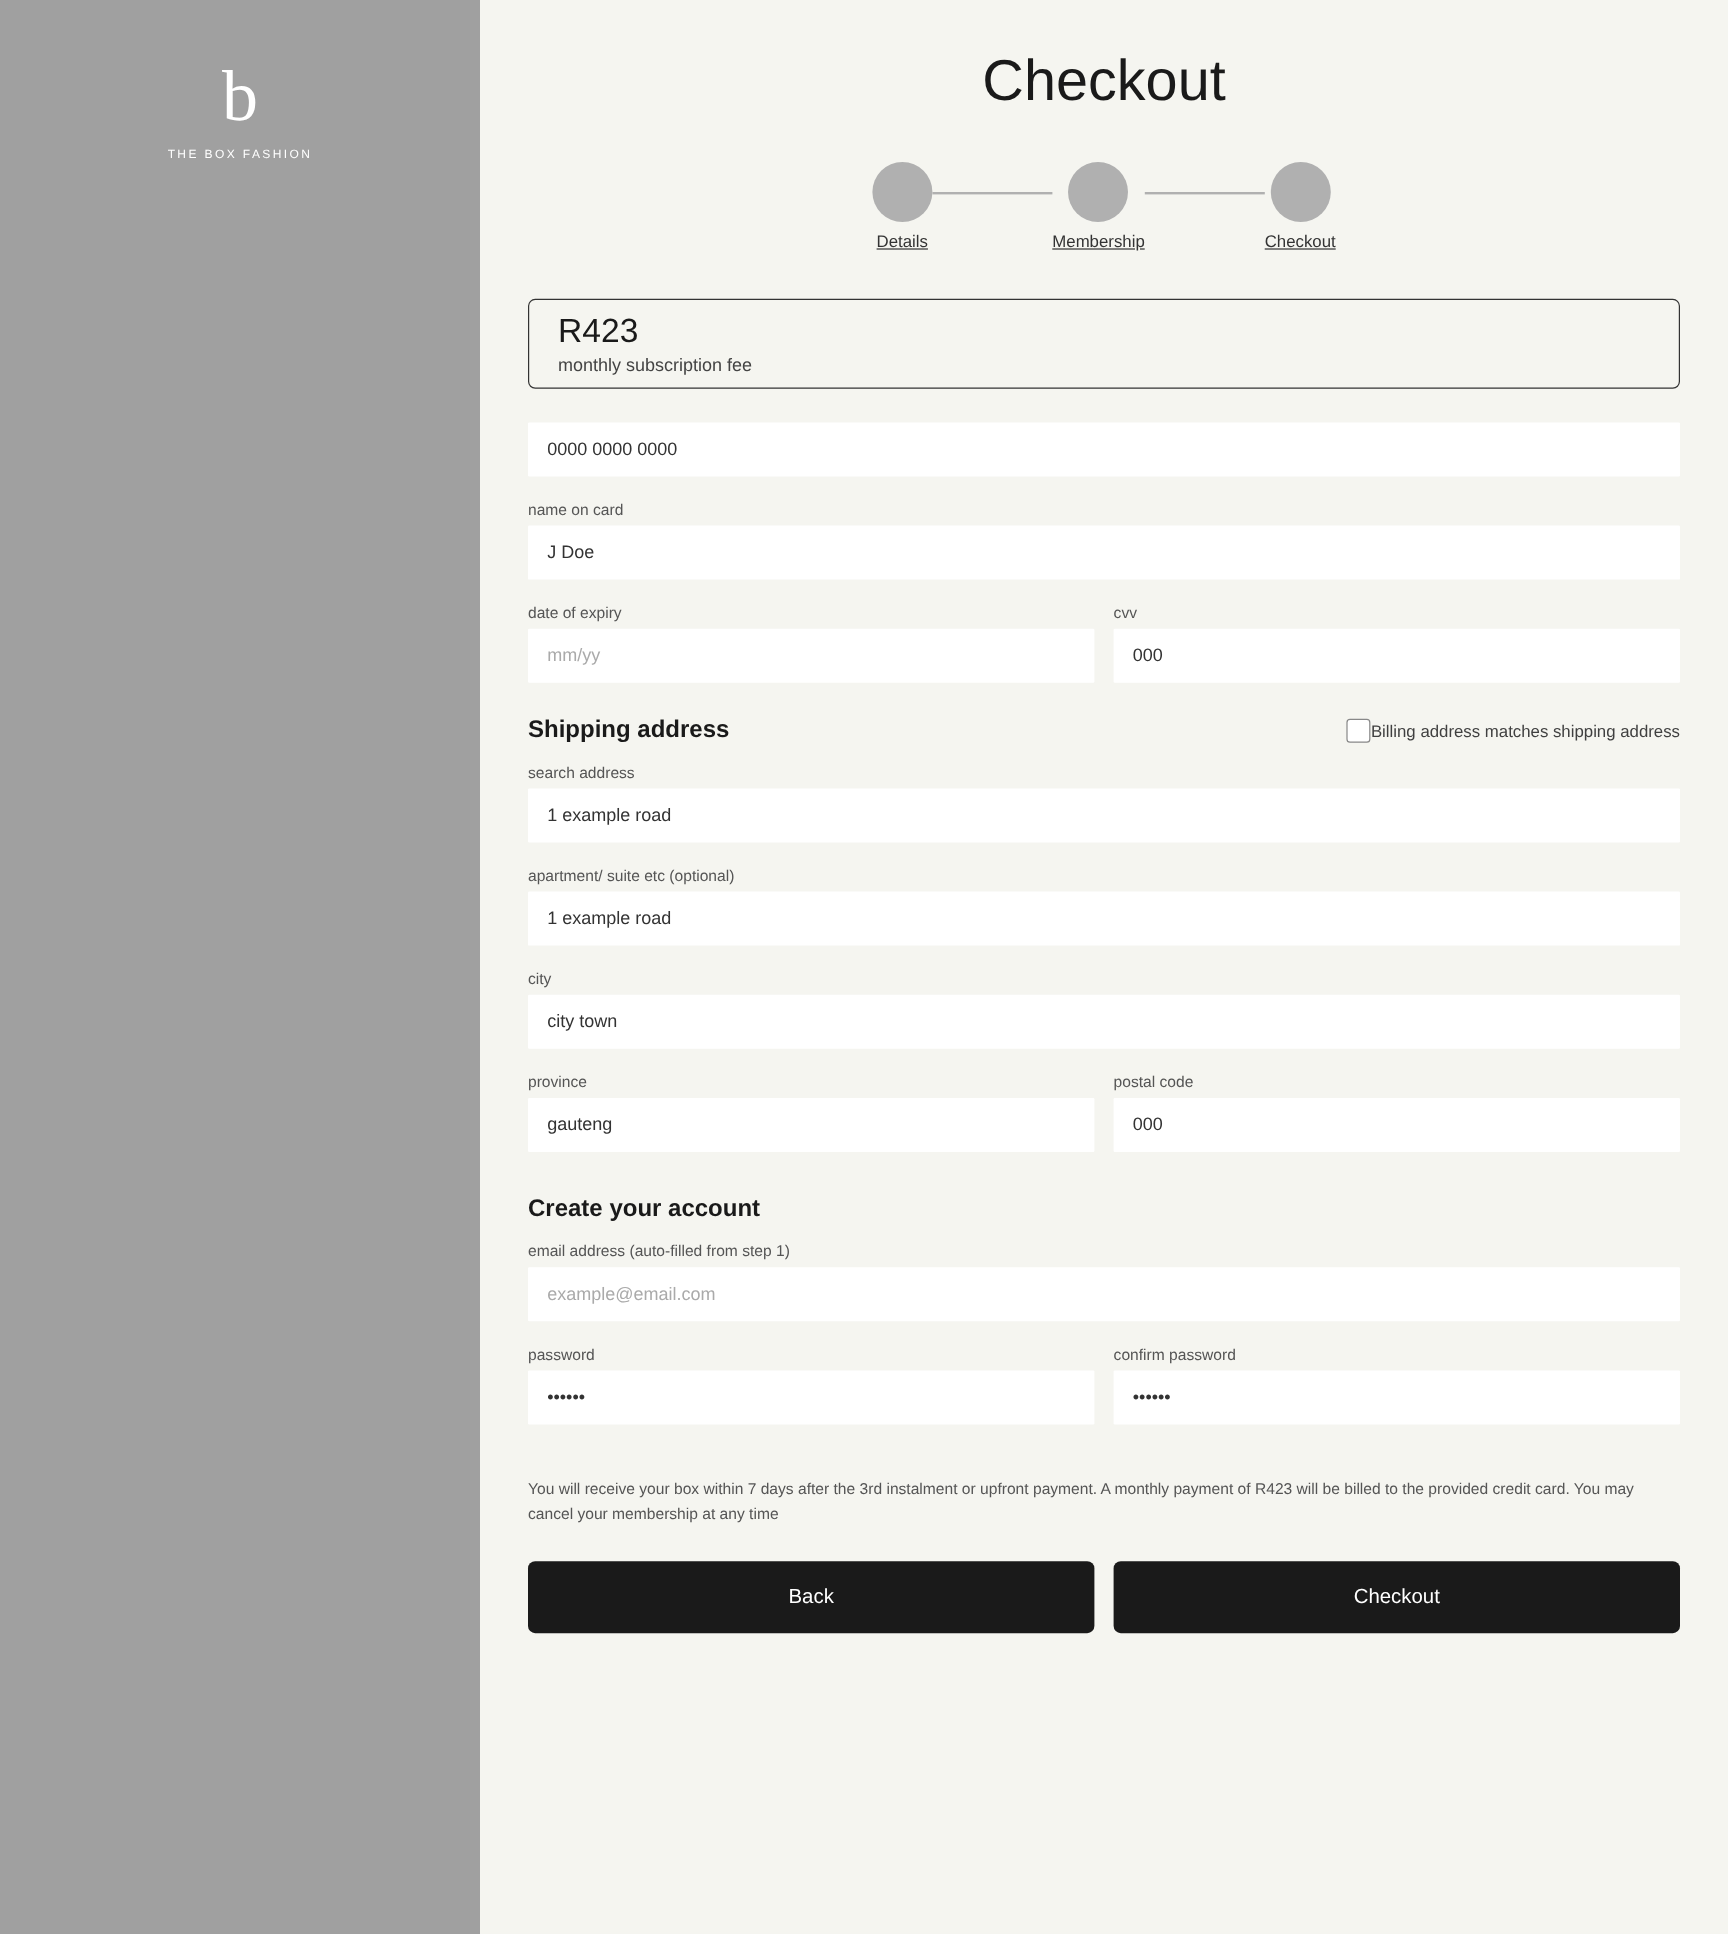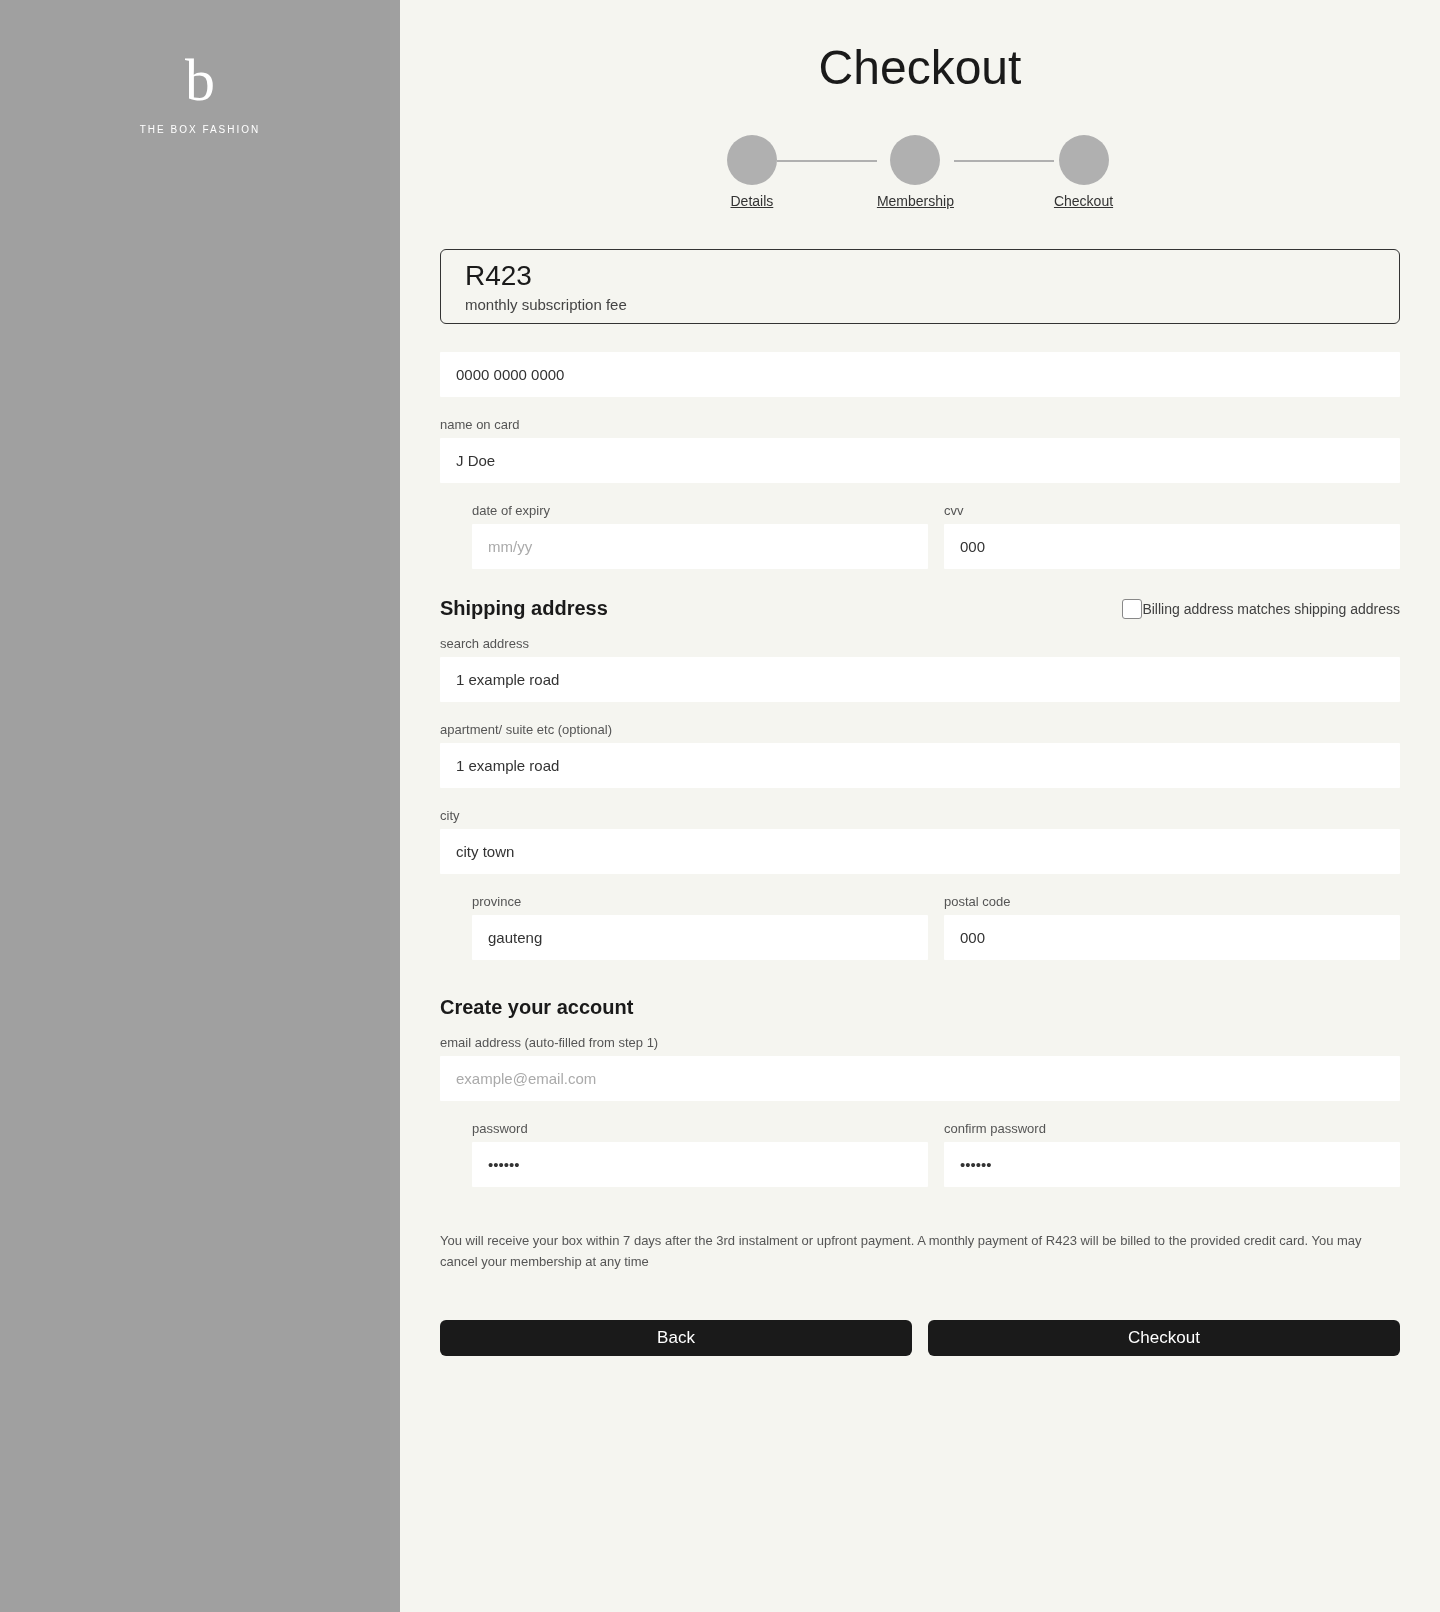--- a/index.html
+++ b/index.html
@@ -121,21 +121,20 @@
       font-size: 15px;
       color: #333;
       outline: none;
     }
     .field-input::placeholder {
       color: #aaa;
     }
     .two-col {
       display: flex;
       gap: 16px;
-      margin-left: 32px;
     }
     .two-col .field-group {
       flex: 1;
     }
     .section-header {
       display: flex;
       align-items: center;
       justify-content: space-between;
       margin-bottom: 16px;
       margin-top: 8px;
@@ -166,29 +165,28 @@
       line-height: 1.6;
       margin-top: 24px;
       margin-bottom: 28px;
     }
     .button-row {
       display: flex;
       gap: 16px;
     }
     .btn {
       flex: 1;
-      padding: 8px;
+      padding: 20px;
       font-size: 17px;
       font-weight: 500;
       border: none;
       border-radius: 6px;
       cursor: pointer;
       background: #1a1a1a;
       color: white;
-      margin-top: 19px;
     }
   </style>
 </head>
 <body>
 
 <div class="sidebar">
   <div class="logo-container">
     <div class="logo-icon">b</div>
     <div class="logo-text">THE BOX FASHION</div>
   </div>

